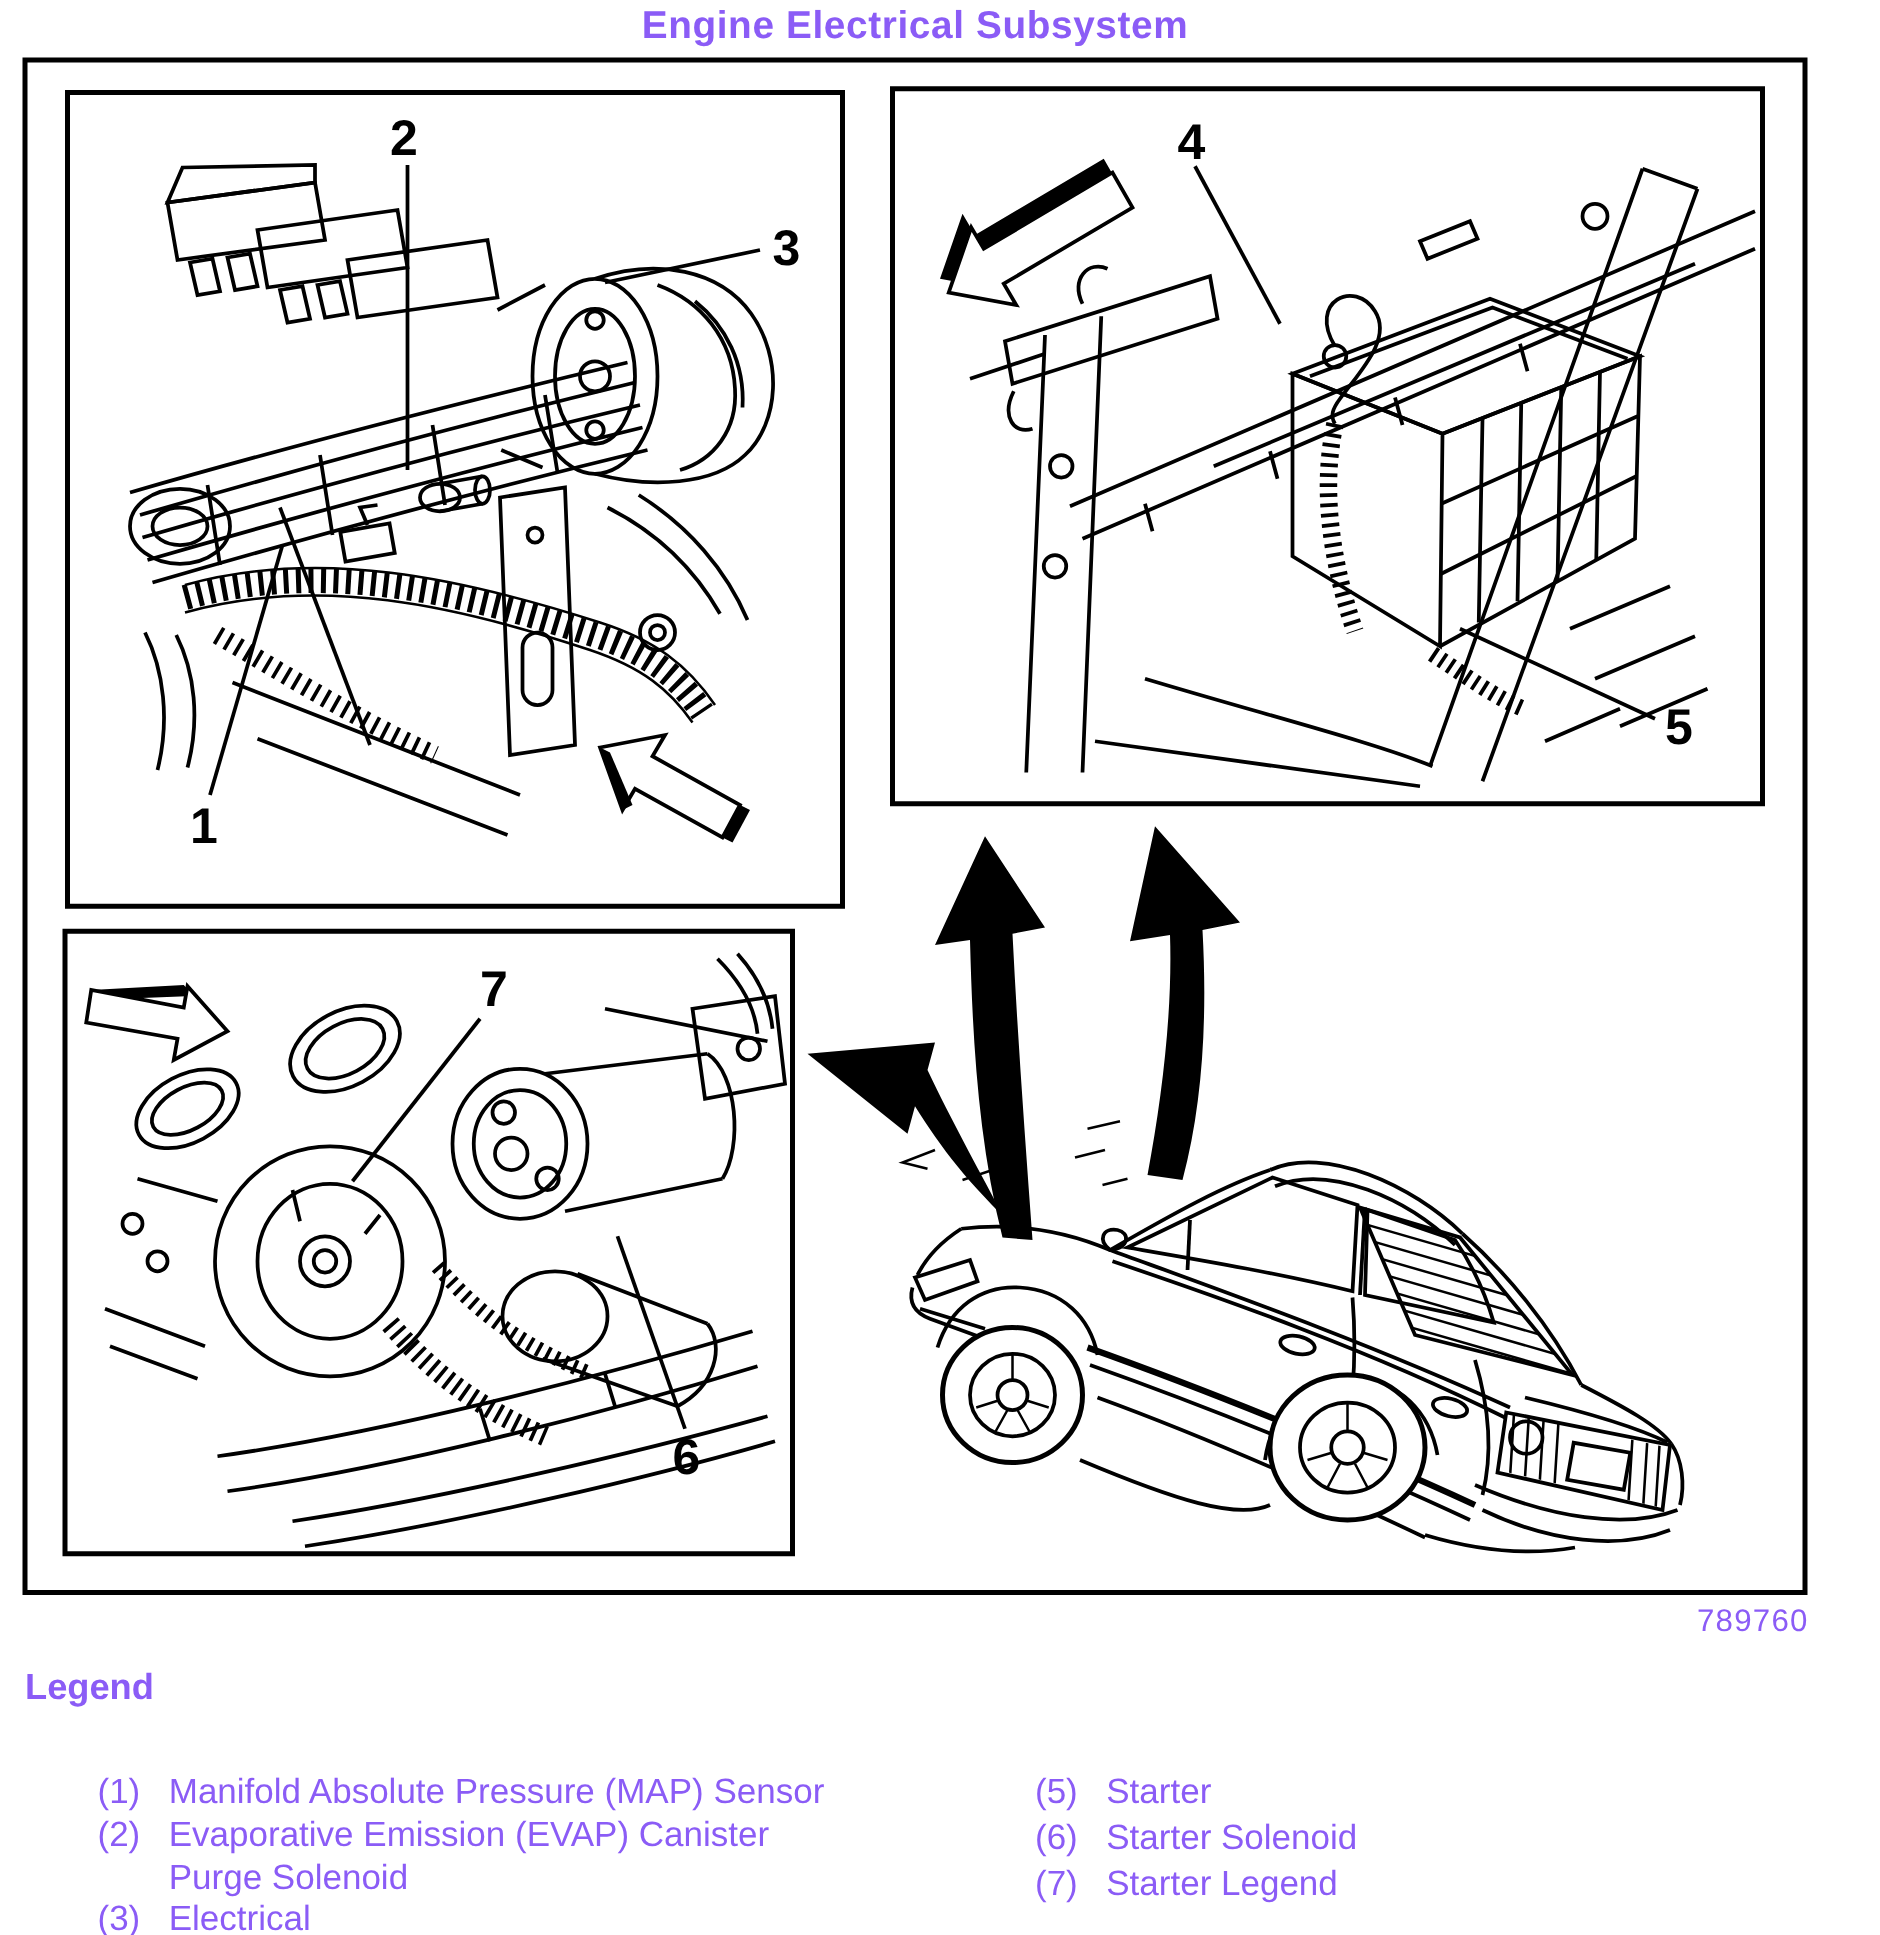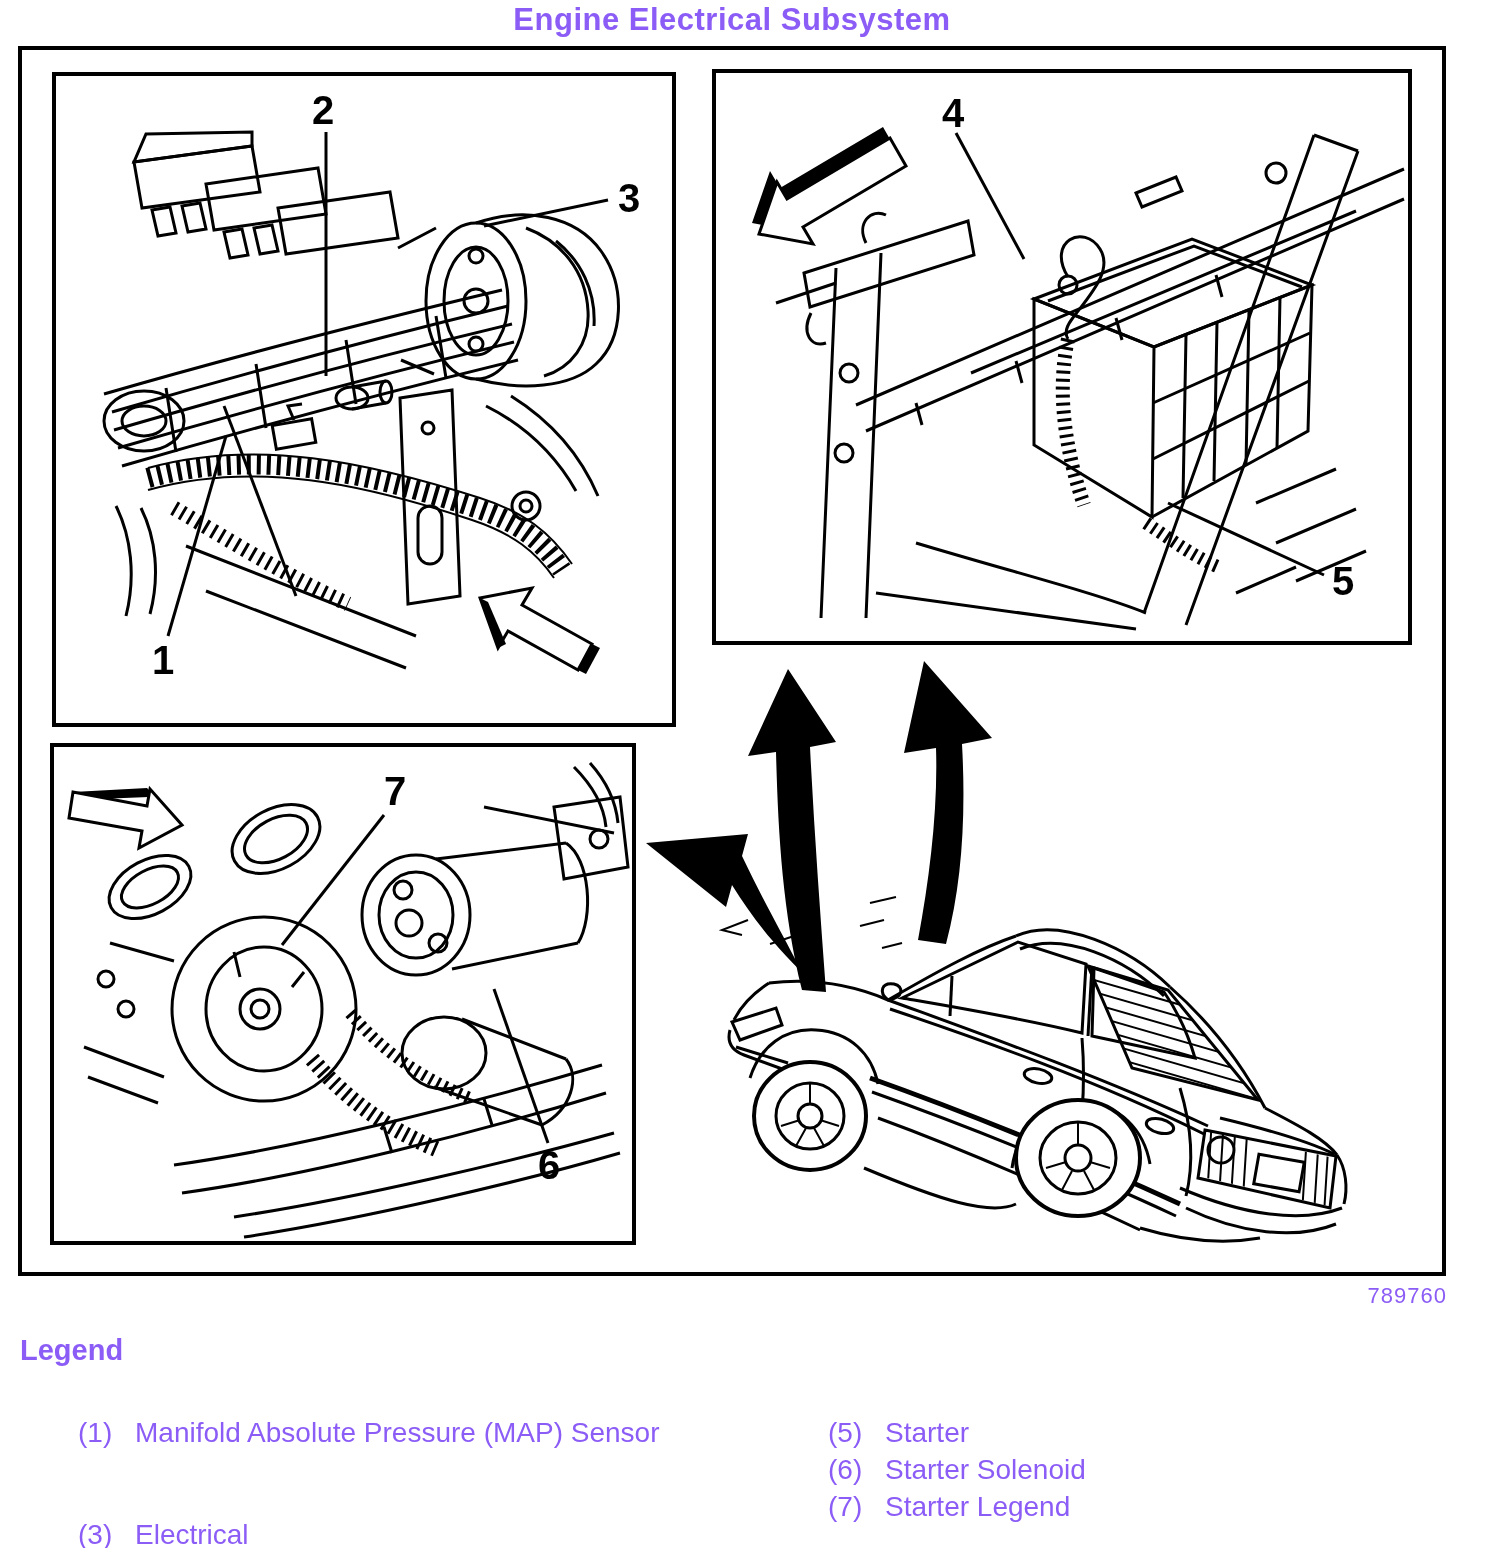--- a/index.html
+++ b/index.html
@@ -7,21 +7,21 @@
         font-family:"Liberation Sans", sans-serif;color:#8b5cf6;overflow:hidden;}
   #title{position:absolute;left:0;top:2px;width:1464px;text-align:center;
          font-size:31px;font-weight:bold;letter-spacing:0.5px;}
   #outer-box{position:absolute;left:18px;top:46px;width:1420px;height:1222px;
              border:4px solid #000;}
   .inset{position:absolute;border:4px solid #000;background:#fff;}
   #inset-engine {left:52px; top:72px; width:616px;height:647px;}
   #inset-battery{left:712px;top:69px; width:692px;height:568px;}
   #inset-starter{left:50px; top:743px;width:578px;height:494px;}
   #car-area{position:absolute;left:620px;top:648px;width:826px;height:622px;}
-  #figure-id{position:absolute;right:57px;top:1283px;font-size:22px;letter-spacing:1px;}
+  #figure-id{position:absolute;right:57px;top:1283px;font-size:25px;letter-spacing:1px;}
   #legend-heading{position:absolute;left:20px;top:1334px;font-size:29px;font-weight:bold;}
   .lrow{position:absolute;font-size:28px;line-height:34px;white-space:nowrap;margin-top:40px;}
   .lnum{display:inline-block;width:57px;}
   .ltext{display:inline-block;vertical-align:top;}
   .l2{display:block;}
   svg{display:block;}
   svg text{font-family:"Liberation Sans",sans-serif;font-weight:bold;font-size:40px;fill:#000;}
   .ln{stroke:#000;stroke-width:3;fill:none;}
   .thin{stroke:#000;stroke-width:2;fill:none;}
   .rib{stroke:#000;fill:none;}
@@ -321,20 +321,23 @@
   </svg>
   </div>
 
   <div id="figure-id">789760</div>
 
   <div id="legend-heading">Legend</div>
 
   <div class="lrow" style="left:78px;top:1376px">
     <span class="lnum">(1)</span><span class="ltext"><span>Manifold Absolute Pressure (MAP) Sensor</span></span>
   </div>
+  <div class="lrow" style="left:78px;top:1411px">
+    <span class="lnum">(2)</span><span class="ltext"><span>Evaporative Emission (EVAP) Canister</span><span class="l2">Purge Solenoid</span></span>
+  </div>
   <div class="lrow" style="left:78px;top:1478px">
     <span class="lnum">(3)</span><span class="ltext"><span>Electrical</span></span>
   </div>
   <div class="lrow" style="left:86px;top:1512px">
     <span class="lnum">(4)</span><span class="ltext"><span>G103</span></span>
   </div>
   <div class="lrow" style="left:828px;top:1376px">
     <span class="lnum">(5)</span><span class="ltext"><span>Starter</span></span>
   </div>
   <div class="lrow" style="left:828px;top:1413px">

